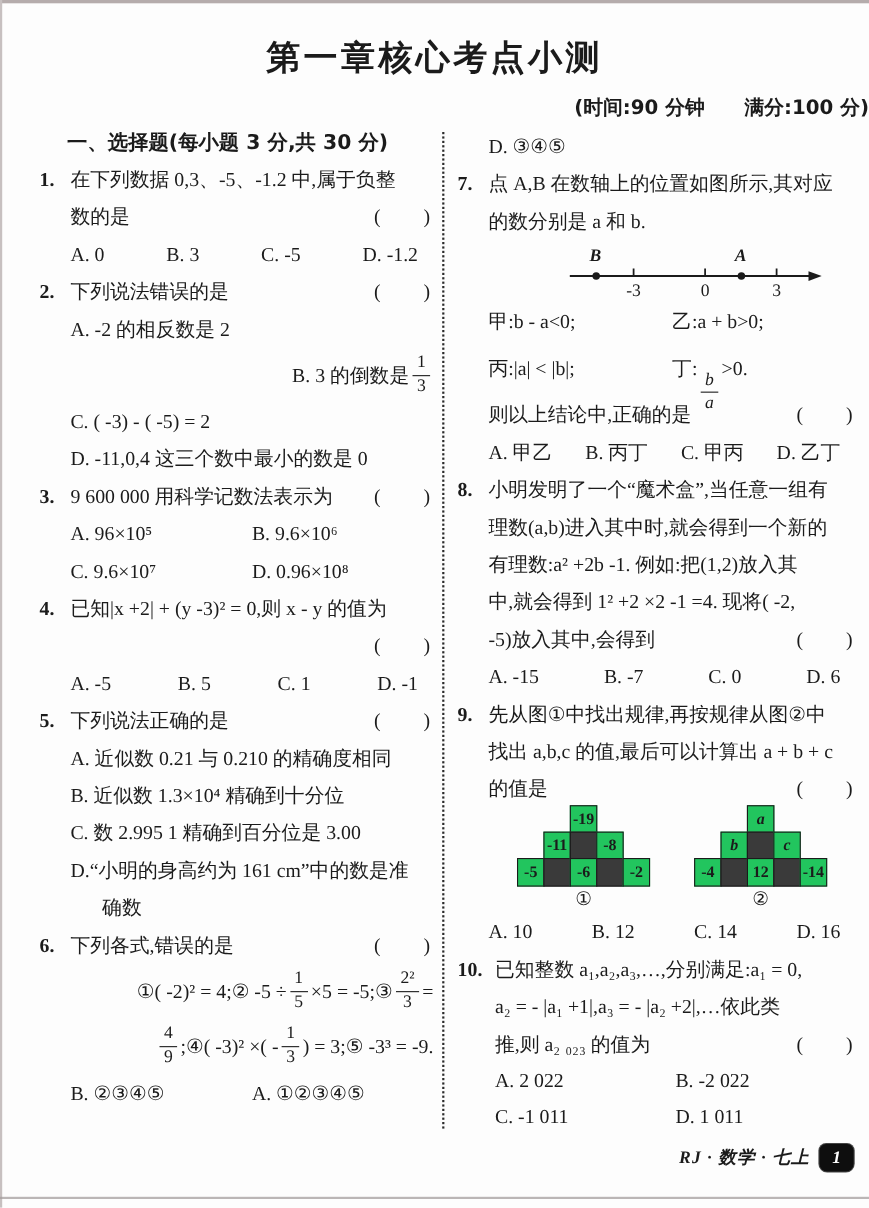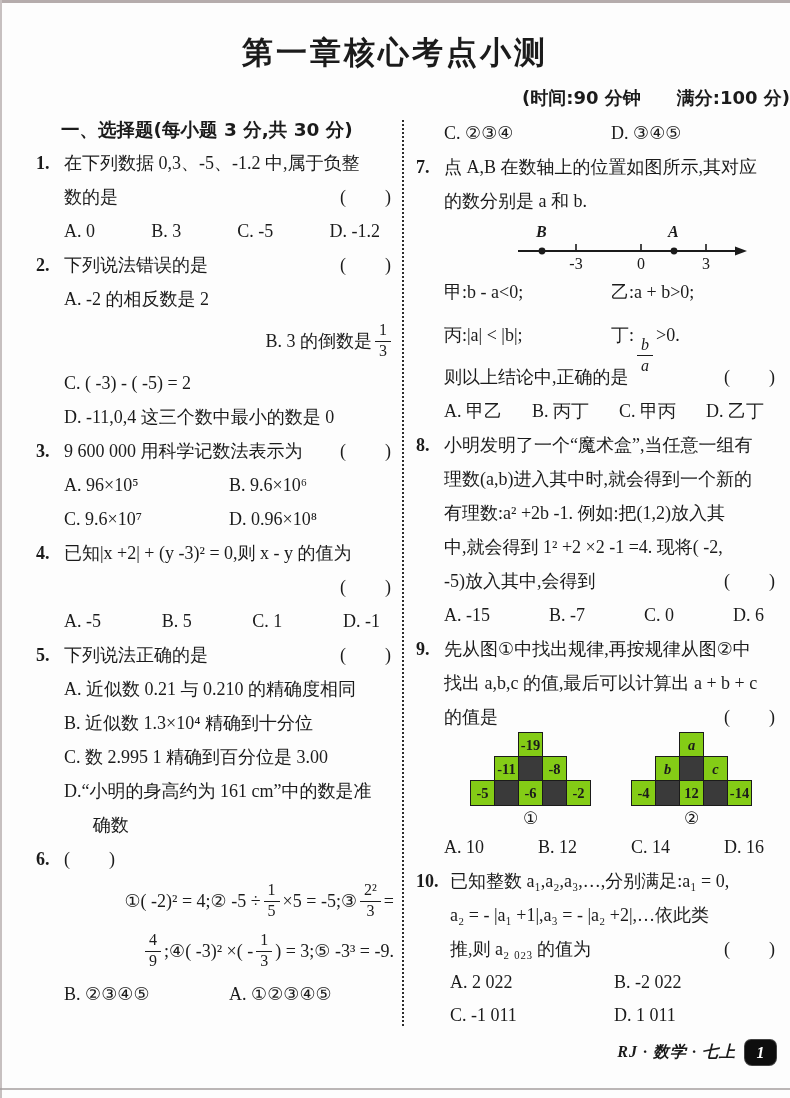--- a/index.html
+++ b/index.html
@@ -55,21 +55,21 @@
   .it { font-style:italic; }
 
   .indent1 { padding-left:1.6em; }
 
   .numline-wrap { height:56px; padding-left:72px; display:flex; align-items:center; }
 
   .figs { height:96px; display:flex; justify-content:space-around; align-items:flex-end; padding:0 6px; }
   .fig { display:flex; flex-direction:column; align-items:center; }
   .pyr { display:grid; grid-template-columns:repeat(5,24px); grid-auto-rows:24px; }
   .cell {
-    border:1.3px solid #1b1b1b; margin:-0.65px; background:#84cc16;
+    border:1.3px solid #1b1b1b; margin:-0.65px; background:#22c55e;
     display:flex; align-items:center; justify-content:center;
     font-size:14.5px; font-weight:bold; z-index:1;
   }
   .cell.dark { background:#3a3a3a; border-color:#1b1b1b; }
   .pyr-caption { font-size:17px; margin-top:3px; height:22px; }
 
   .footer { position:absolute; right:14px; top:1040px; display:flex; align-items:center; gap:9px; }
   .footer-text { font-style:italic; font-weight:bold; font-size:16px; letter-spacing:1px; }
   .page-badge {
     width:31px; height:25px; background:#0e0e0e; color:#fff;
@@ -178,20 +178,21 @@
       <div class="line">C. 数 2.995 1 精确到百分位是 3.00</div>
       <div class="line">D.“小明的身高约为 161 cm”中的数是准</div>
       <div class="line indent1">确数</div>
     </div>
   </div>
 
   <div class="q">
     <span class="qno">6.</span>
     <div class="qbody">
       <div class="row">
+        <span>下列各式,错误的是</span>
         <span class="bracket">(　　)</span>
       </div>
       <div class="tall">
         <span>①( -2)² = 4;② -5 ÷</span>
         <span class="frac">
           <span class="num">1</span>
           <span class="den">5</span>
         </span>
         <span>×5 = -5;③</span>
         <span class="frac">
@@ -216,21 +217,20 @@
         <span>B. ②③④⑤</span>
         <span>A. ①②③④⑤</span>
       </div>
     </div>
   </div>
 </div>
 
 <div class="col-right">
 
   <div class="opts2" style="padding-left:28px;">
-    <span>C. ②③④</span>
     <span>D. ③④⑤</span>
   </div>
 
   <div class="q">
     <span class="qno">7.</span>
     <div class="qbody">
       <div class="line">点 A,B 在数轴上的位置如图所示,其对应</div>
       <div class="line">的数分别是 a 和 b.</div>
       <div class="numline-wrap">
         <svg width="232" height="52" viewBox="0 0 232 52">

